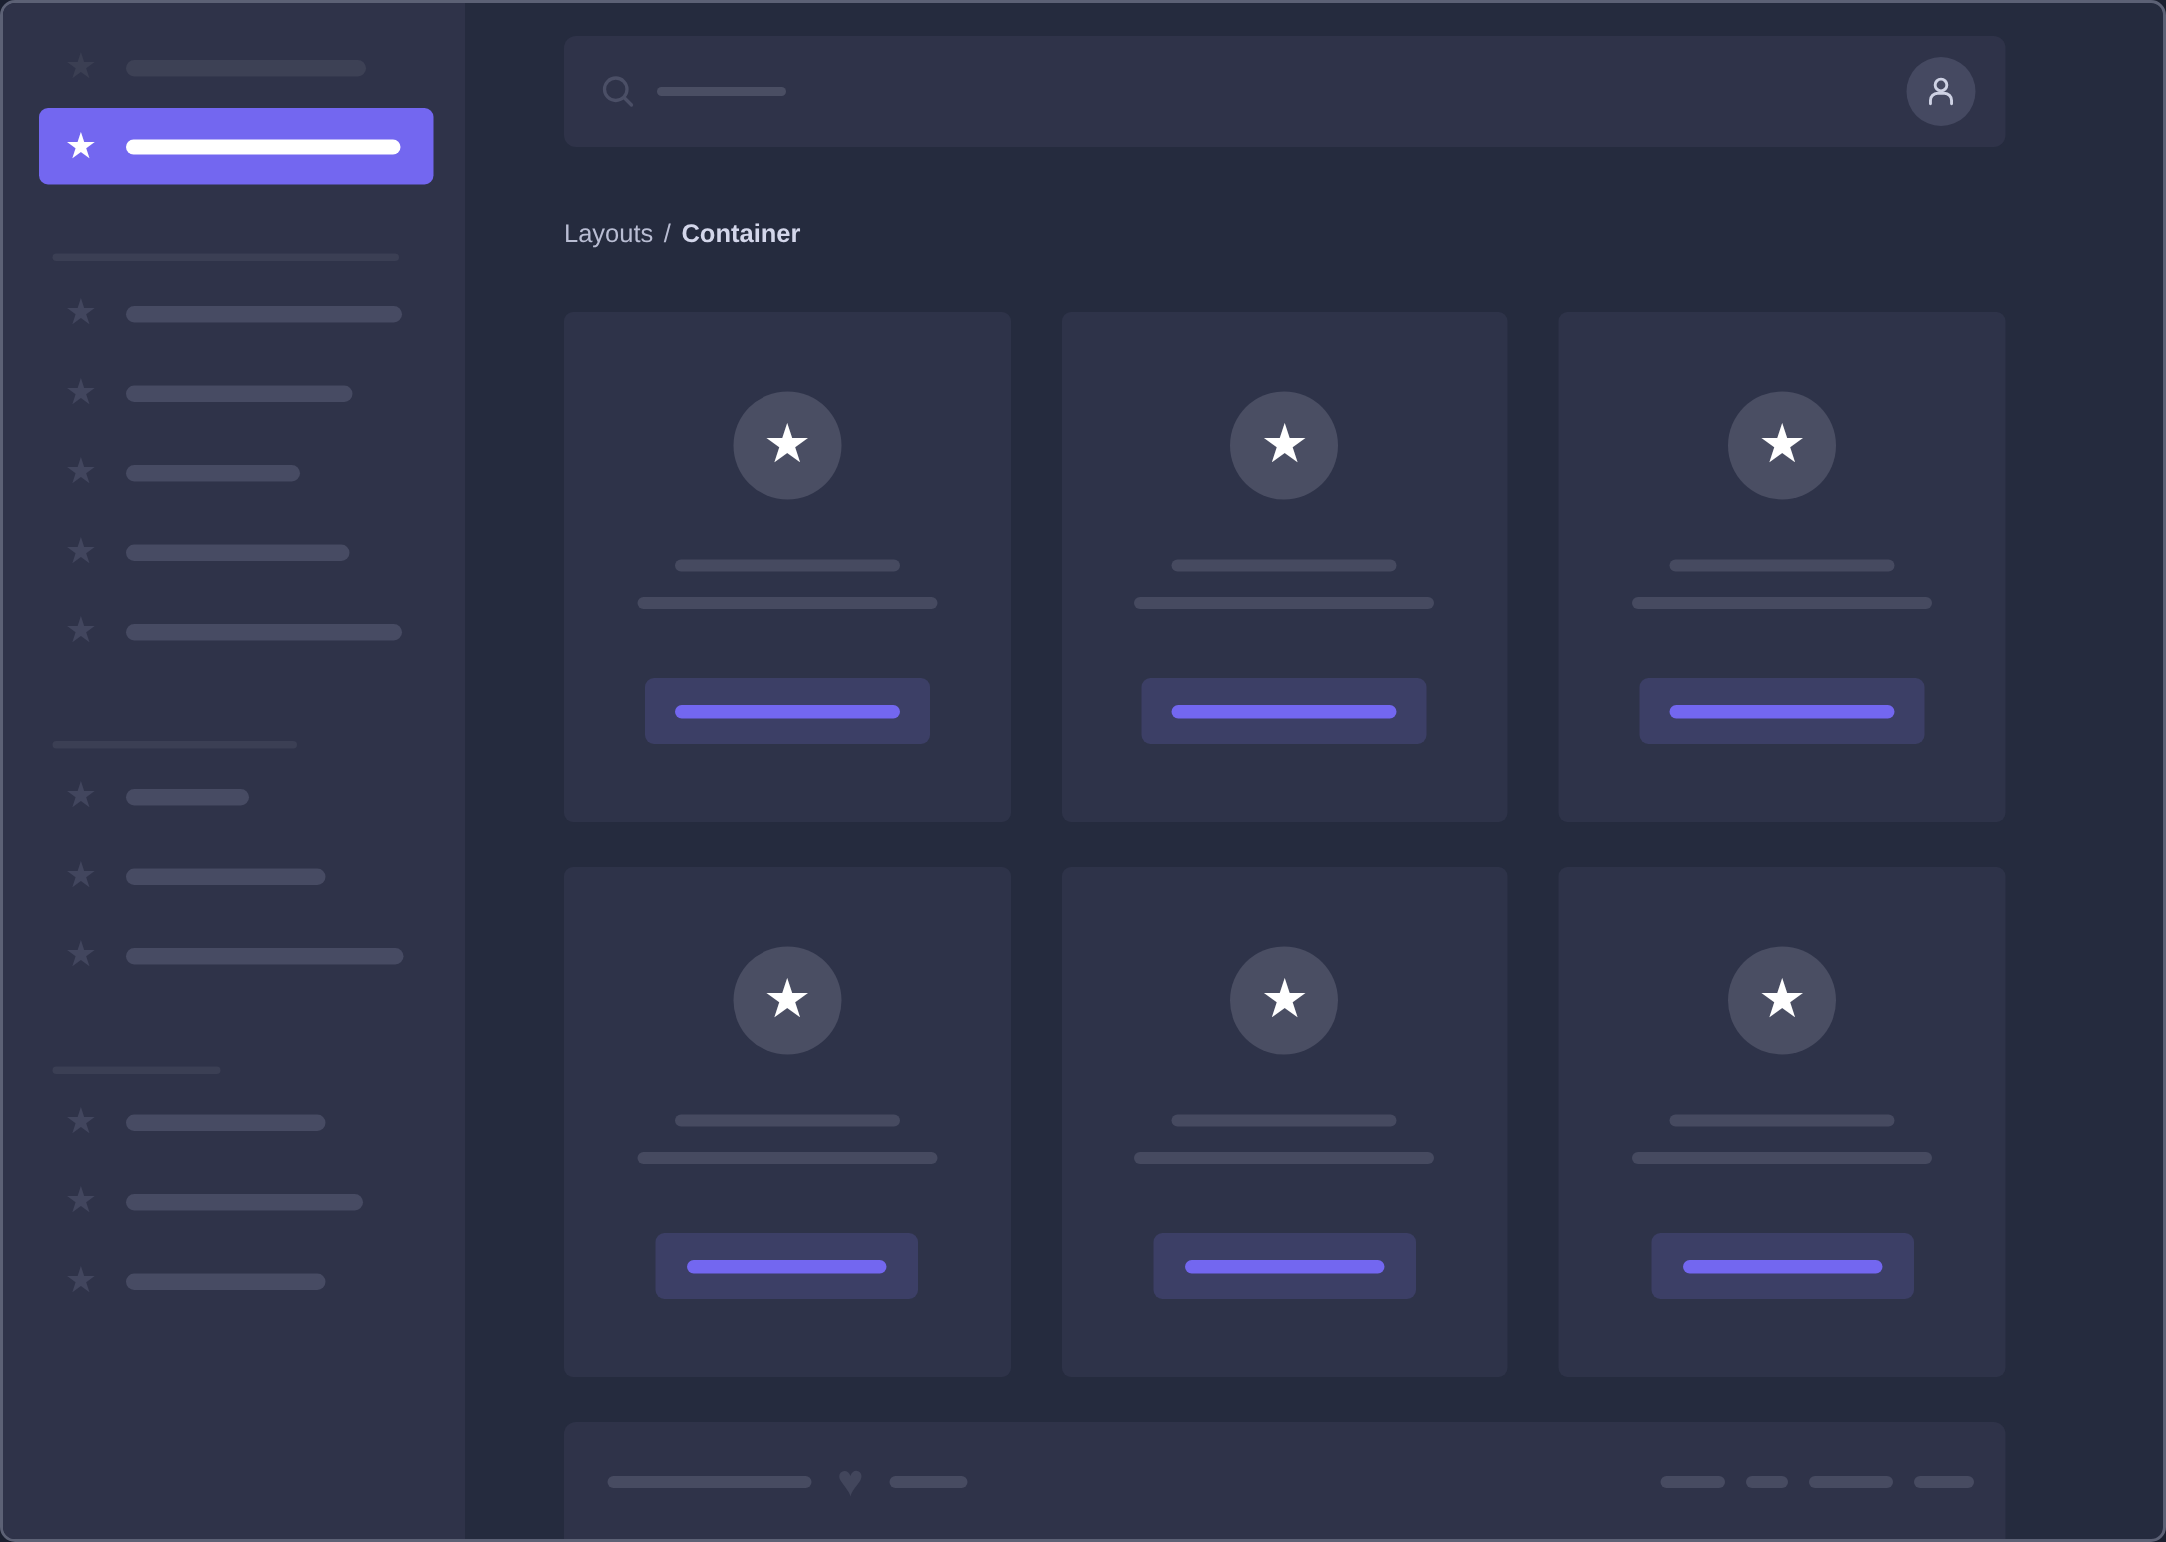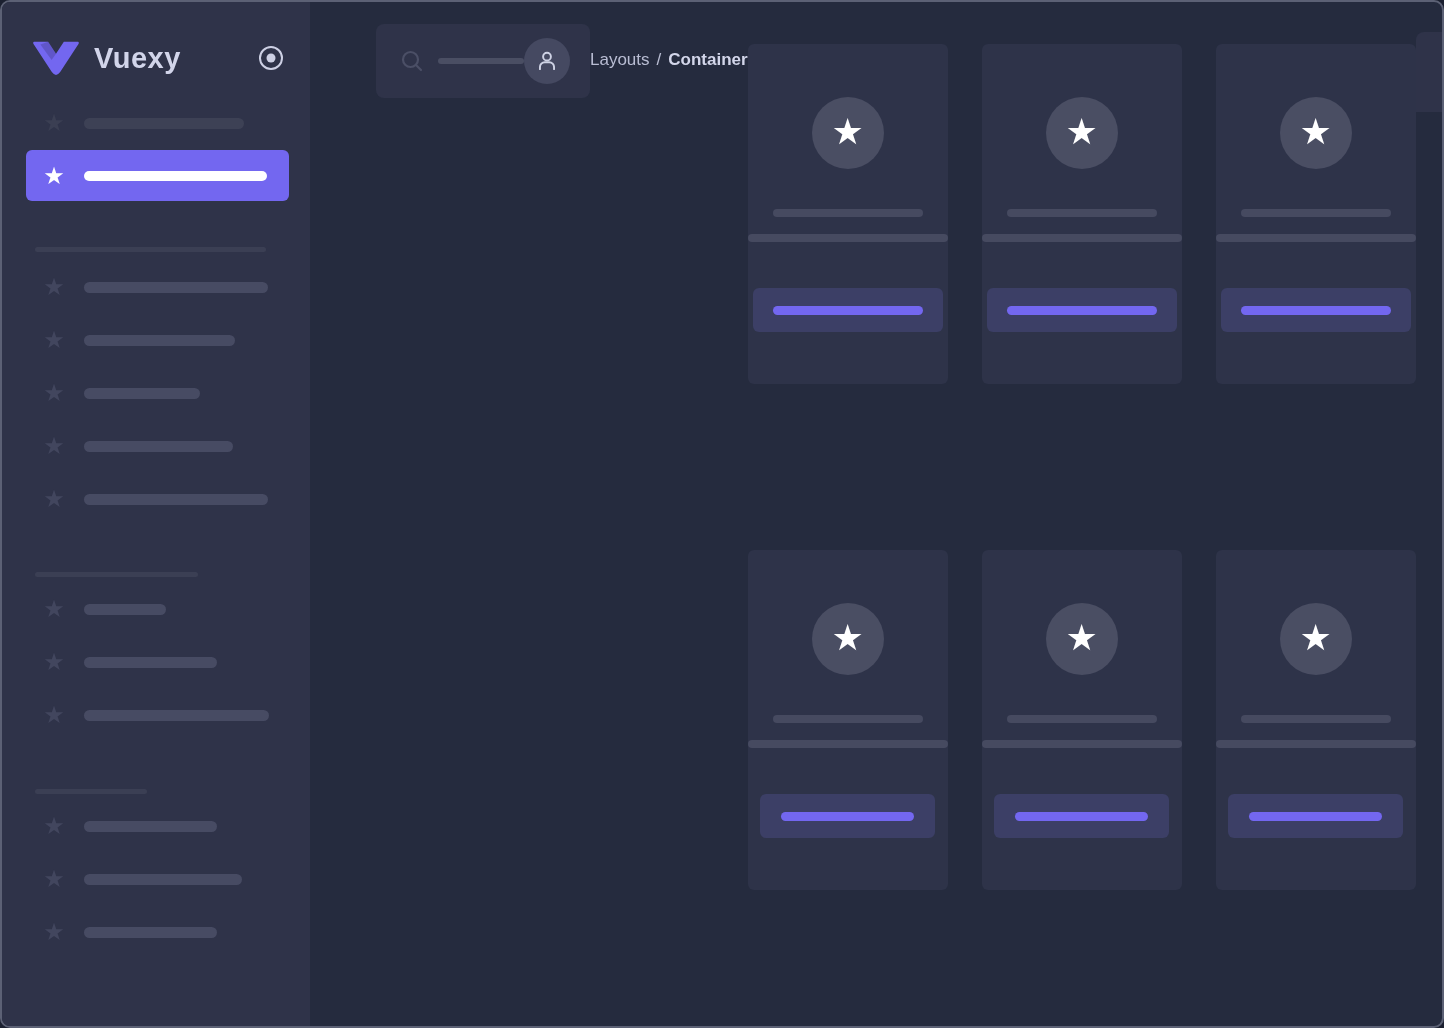--- a/index.html
+++ b/index.html
@@ -20,21 +20,21 @@
   .menu-item .ph { height:11px; border-radius:5.5px; background:#474b63; }
   .menu-item.dim .star { color:#3b3f53; }
   .menu-item.dim .ph { background:#3d4155; }
   .menu-item.active { background:#7367f0; border-radius:6px; margin-left:24px; margin-right:21px;
                       height:51px; padding-left:16px; }
   .menu-item.active .star { color:#ffffff; }
   .menu-item.active .ph { background:#ffffff; height:10px; border-radius:5px; }
   .section-header { height:5px; border-radius:2.5px; background:#3b3f54; margin-left:33px; }
 
   
-  main { flex:1; padding:0 105px 0 66px; display:flex; flex-direction:row; overflow:hidden; }
+  main { flex:1; padding:0 105px 0 66px; display:flex; flex-direction:column; overflow:hidden; }
   .topbar { margin-top:22px; height:74px; background:#2f3349; border-radius:8px; display:flex;
             align-items:center; padding:0 20px 0 24px; flex:0 0 auto; cursor:text; }
   .search-ph { width:86px; height:6px; border-radius:3px; background:#4a4e63; margin-left:14px; }
   .avatar { margin-left:auto; width:46px; height:46px; border-radius:50%; background:#454961;
             display:flex; align-items:center; justify-content:center; cursor:pointer; border:none; }
 
   .breadcrumb { margin-top:48px; font-size:17px; color:#b9bdd3; flex:0 0 auto; }
   .breadcrumb .sep { margin:0 7px; }
   .breadcrumb .current { font-weight:700; color:#d3d6ea; }
 
@@ -57,33 +57,20 @@
   .fbar { height:8px; border-radius:4px; background:#474b61; }
   .heart { font-size:30px; color:#42465c; margin:0 17px; line-height:1; }
   .fright { margin-left:auto; display:flex; gap:14px; align-items:center; }
 </style>
 </head>
 <body>
 
 <div class="screen">
 
   <aside class="sidebar">
-    <div class="brand">
-      <svg class="logo" viewBox="0 0 46 34">
-        <path fill="#7367f0" d="M2 1.5 h13.5 L23 13 L30.5 1.5 H44 q1.2 0 .7 1.8 L27 30.5 q-4 5.5 -8 0 L1.3 3.3 Q0.8 1.5 2 1.5 Z"></path>
-        <path fill="#000000" opacity="0.16" d="M15.5 1.5 L23 13 L18.8 19 L8 4 Z"></path>
-      </svg>
-      <span class="brand-text">Vuexy</span>
-      <button class="toggle-btn">
-        <svg width="26" height="26" viewBox="0 0 26 26">
-          <circle cx="13" cy="13" r="11" fill="none" stroke="#cdd0e4" stroke-width="2"></circle>
-          <circle cx="13" cy="13" r="4.5" fill="#cdd0e4"></circle>
-        </svg>
-      </button>
-    </div>
     <nav id="sidebar-nav">
         <div class="menu-item dim" style="margin-top: 22px;">
           <span class="star">★</span>
           <span class="ph" style="width: 160px;"></span>
         </div>
         <div class="menu-item active" style="margin-top: 6px;">
           <span class="star">★</span>
           <span class="ph" style="width: 183px;"></span>
         </div>
         <div class="section-header" style="width: 231px; margin-top: 46px;"></div>

